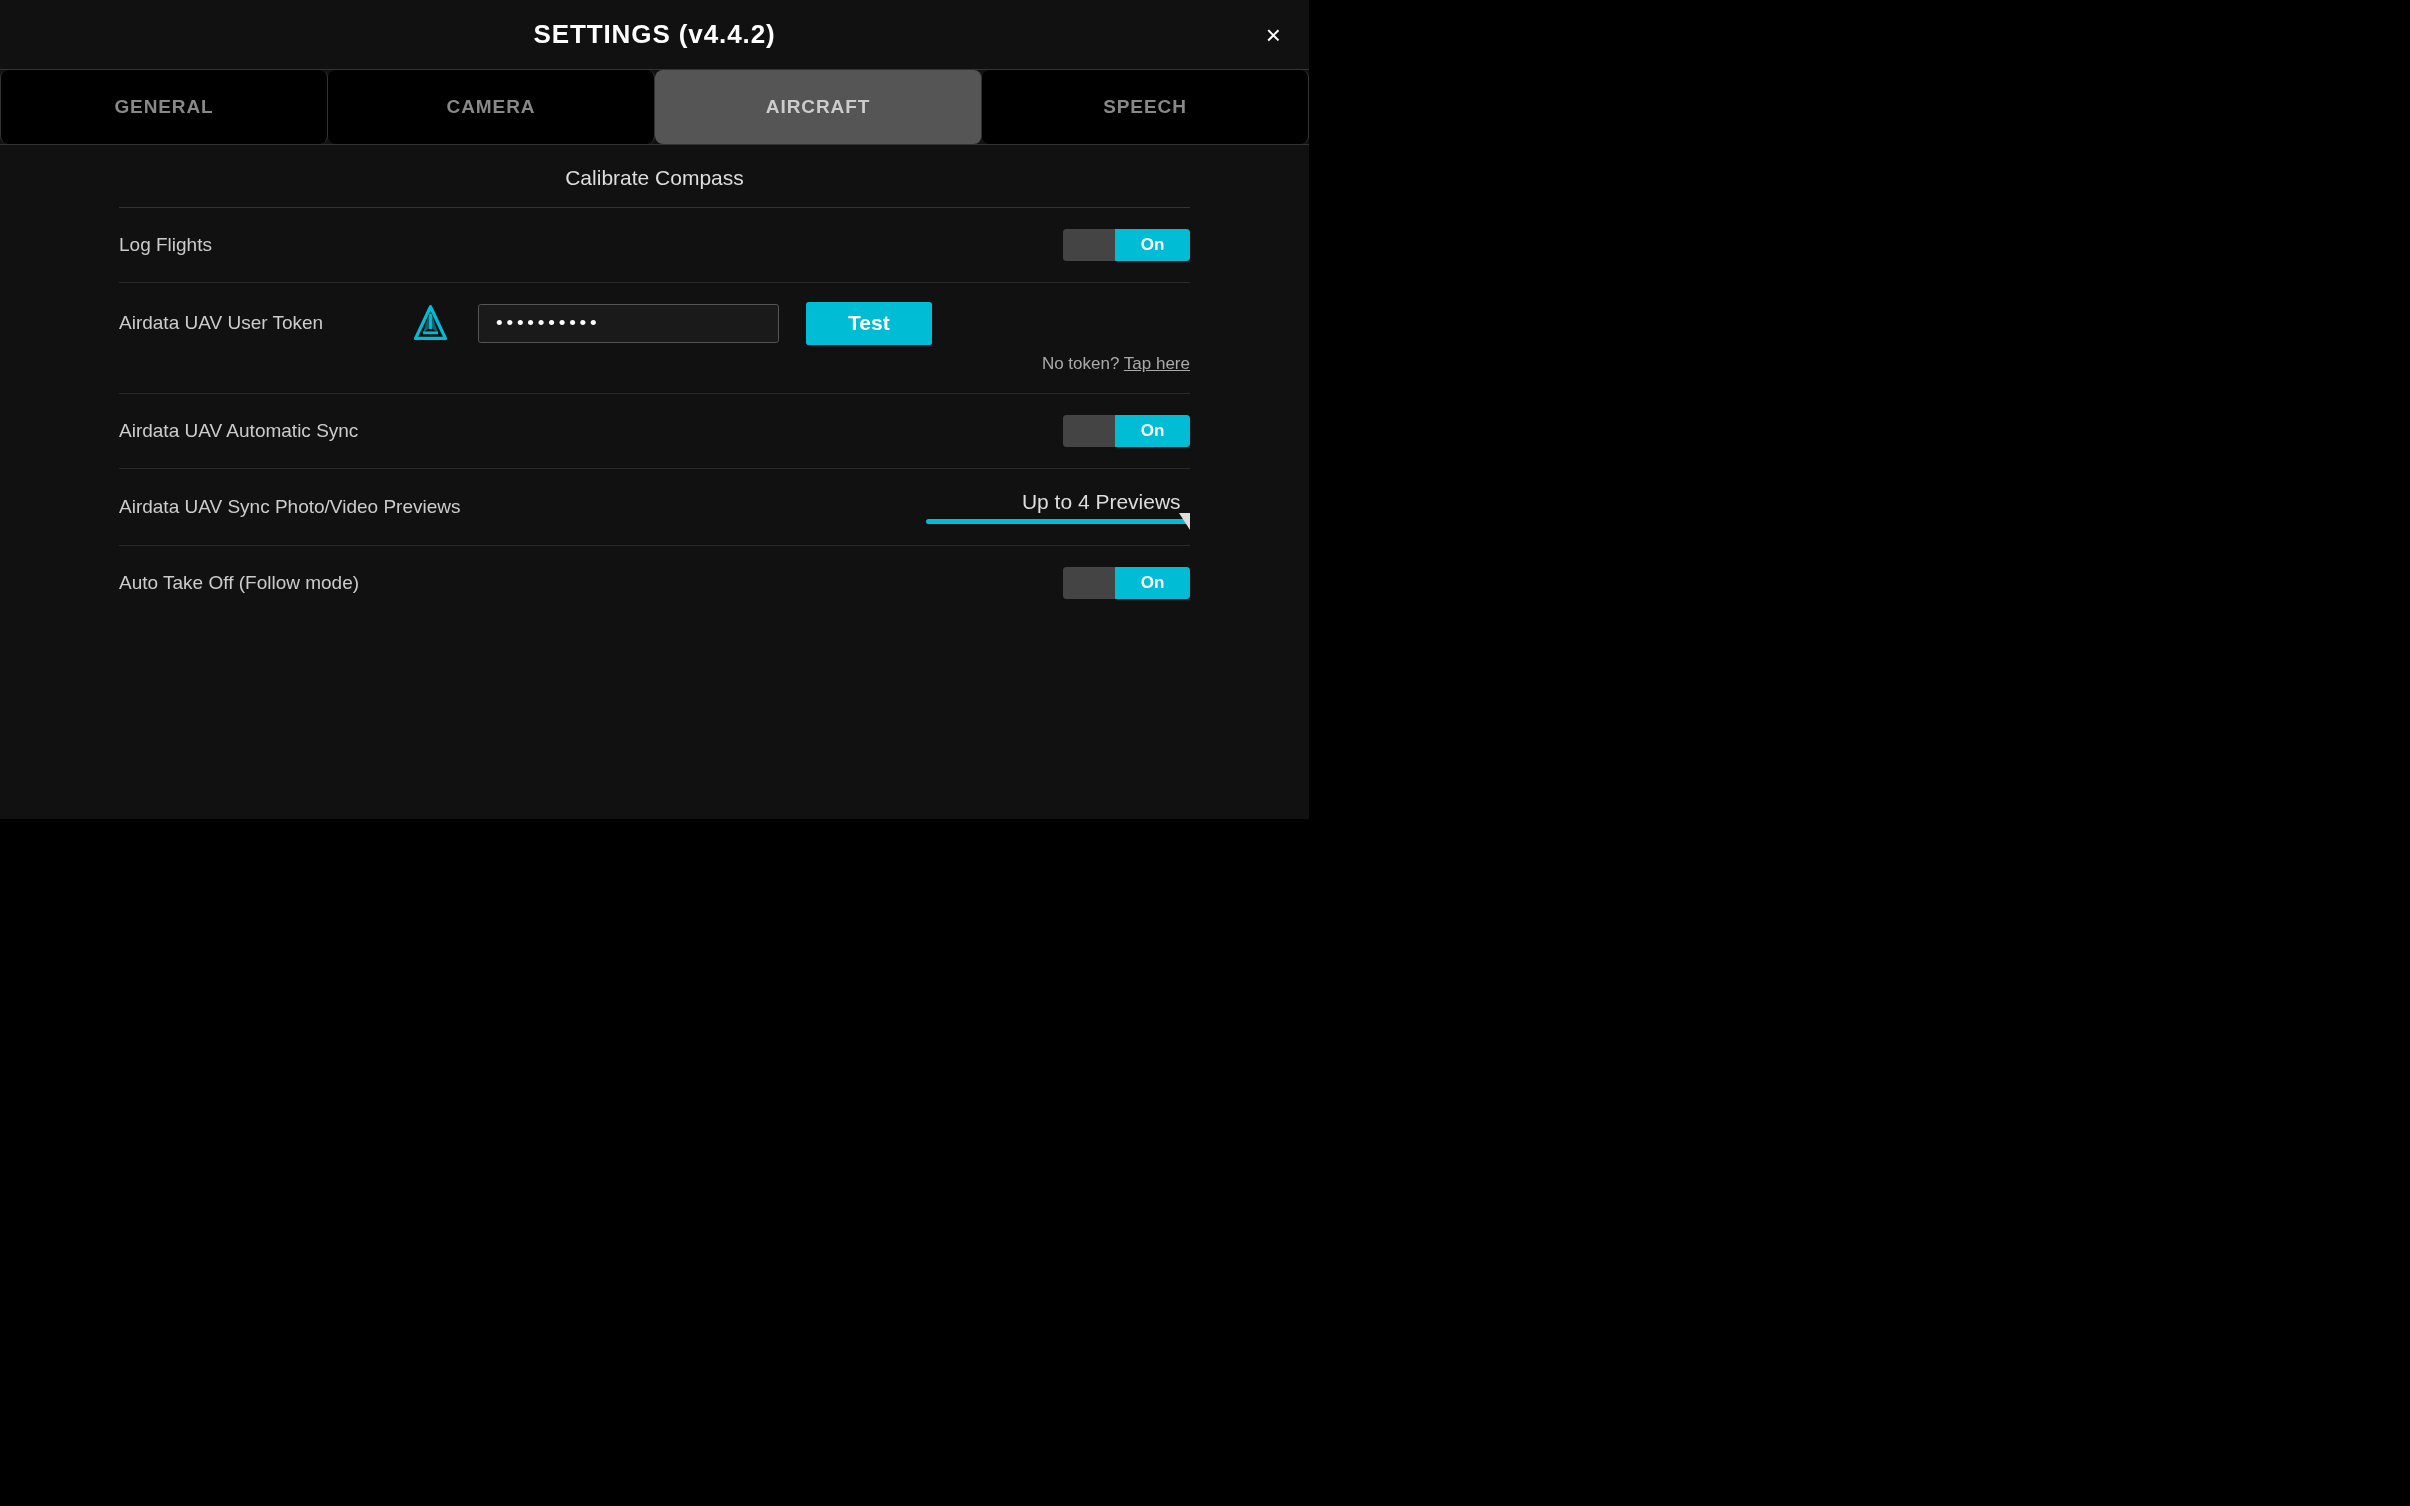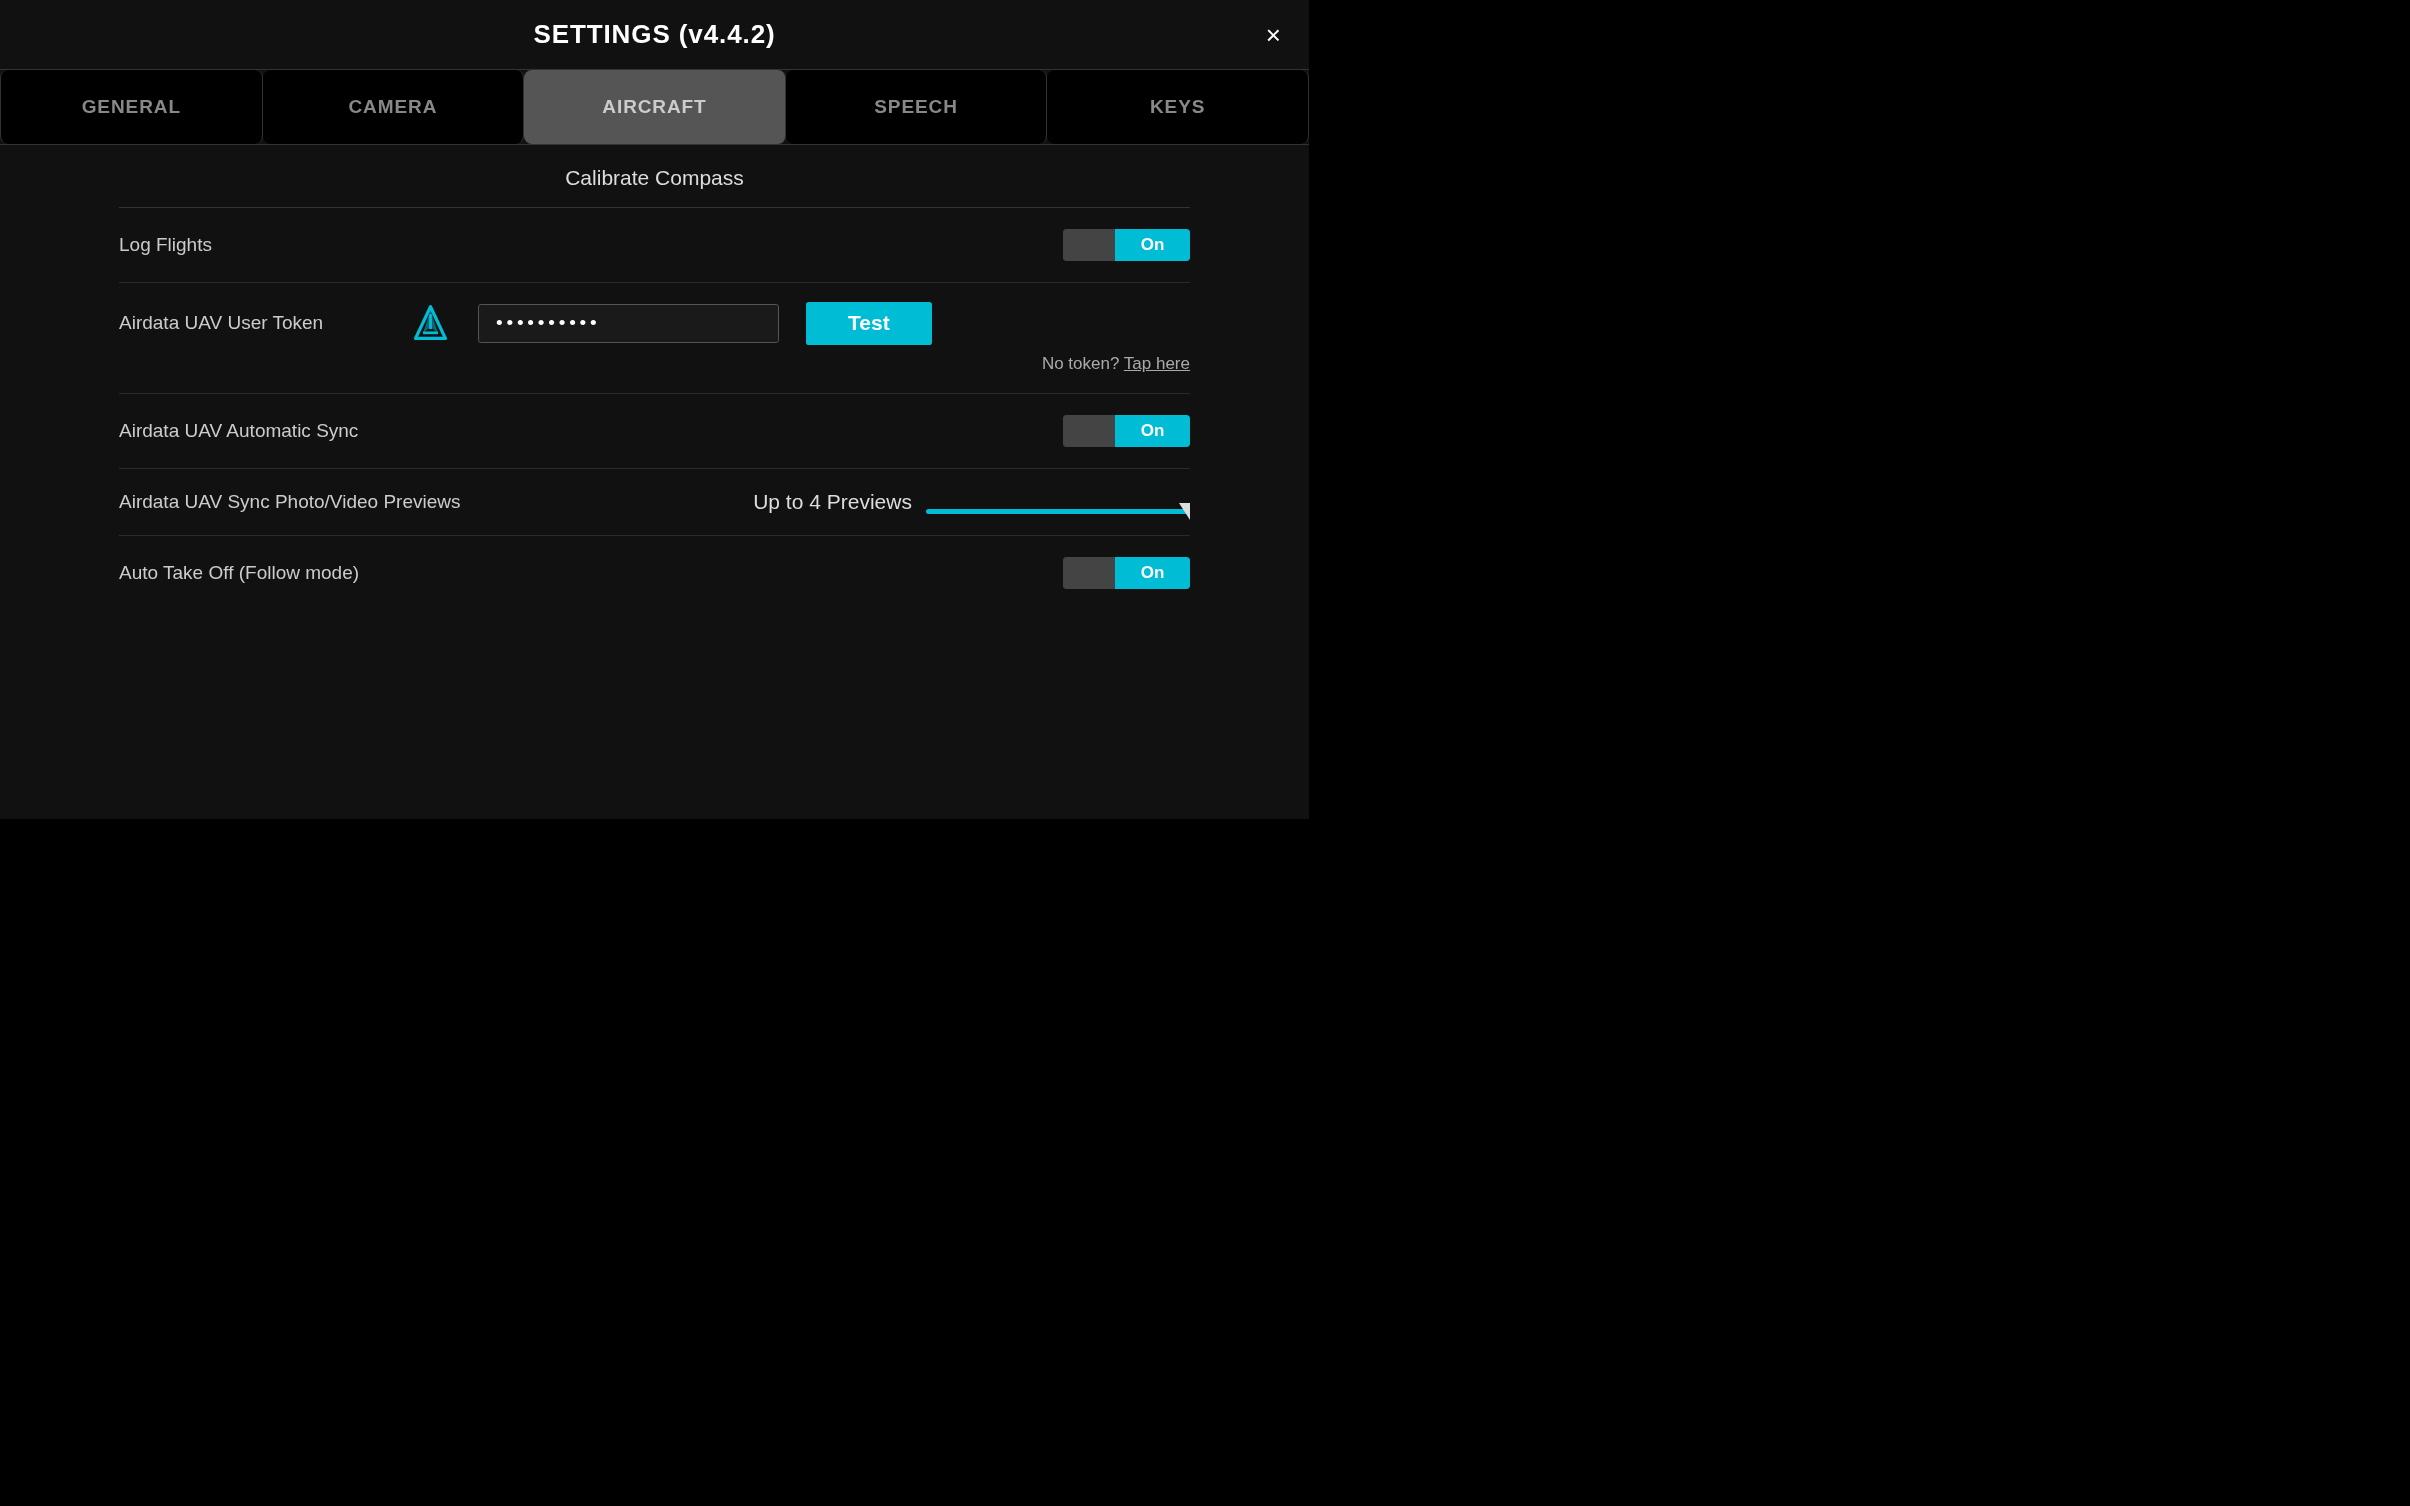--- a/index.html
+++ b/index.html
@@ -186,21 +186,21 @@
 
     
     .previews-value {
       font-size: 21px;
       color: #ddd;
       margin-right: 9.4px;
     }
     .previews-slider-container {
       display: flex;
       align-items: center;
-      flex-direction: row;
+      flex-direction: column;
       align-items: flex-end;
       gap: 4.7px;
     }
     .slider-track {
       width: 264px;
       height: 5.6px;
       background: #00bcd4;
       border-radius: 2.8px;
       position: relative;
     }
@@ -257,23 +257,20 @@
       <span>GENERAL</span>
     </div>
     <div class="tab">
       <span>CAMERA</span>
     </div>
     <div class="tab active">
       <span>AIRCRAFT</span>
     </div>
     <div class="tab">
       <span>SPEECH</span>
-    </div>
-    <div class="tab">
-      <span>KEYS</span>
     </div>
   </div>
 
   <div class="content">
 
     <div class="section-title">
       <span>Calibrate Compass</span>
     </div>
 
     <div class="setting-row">

